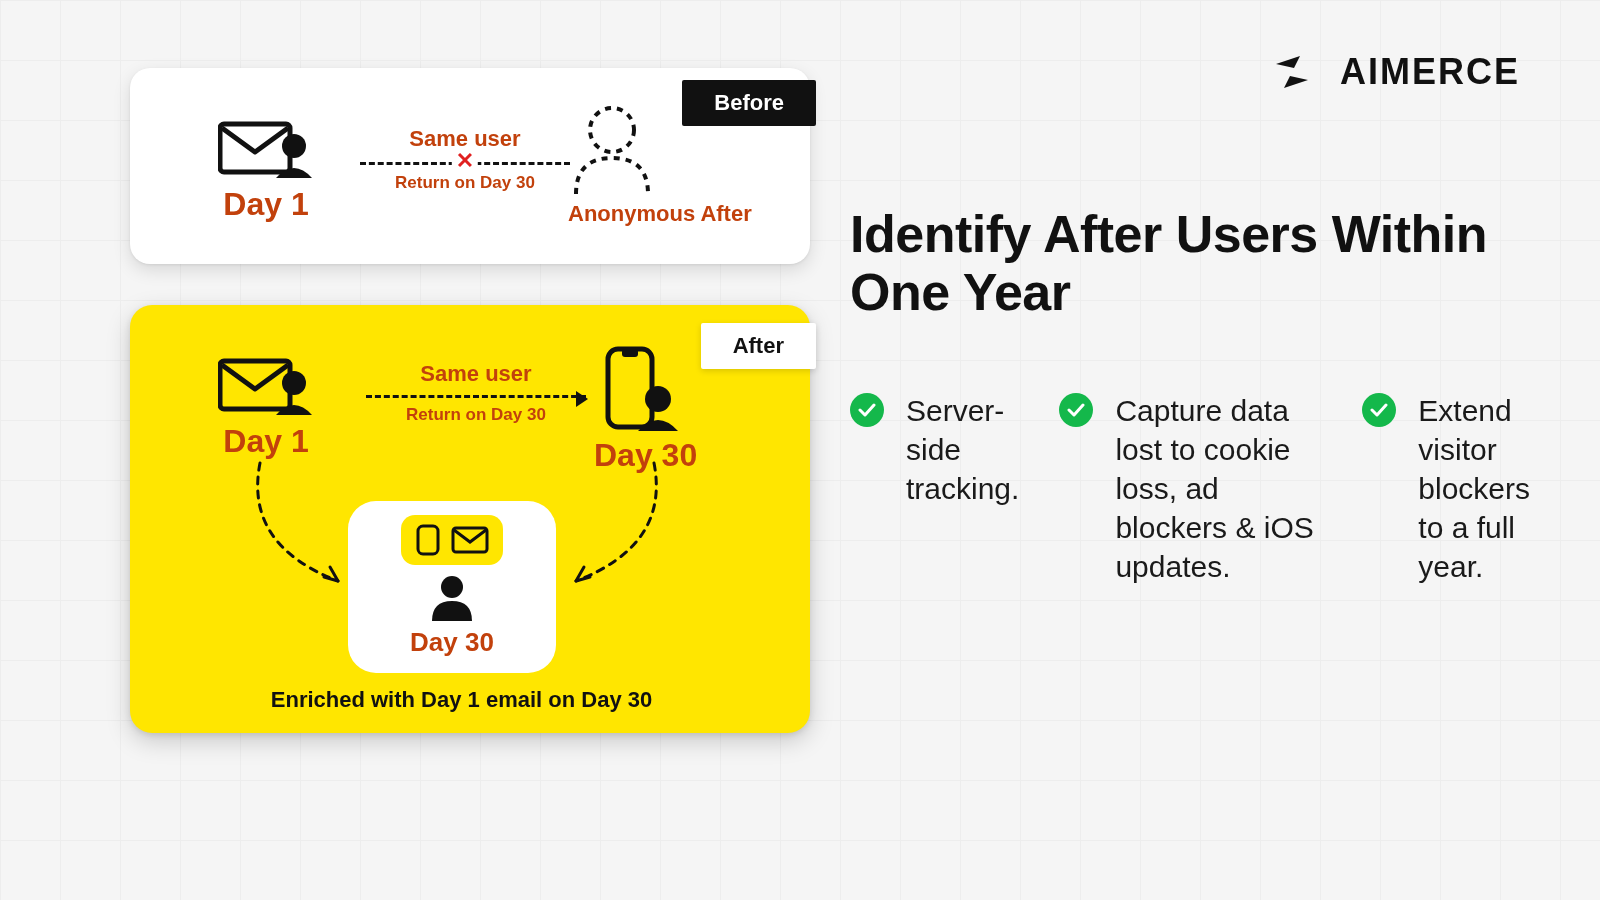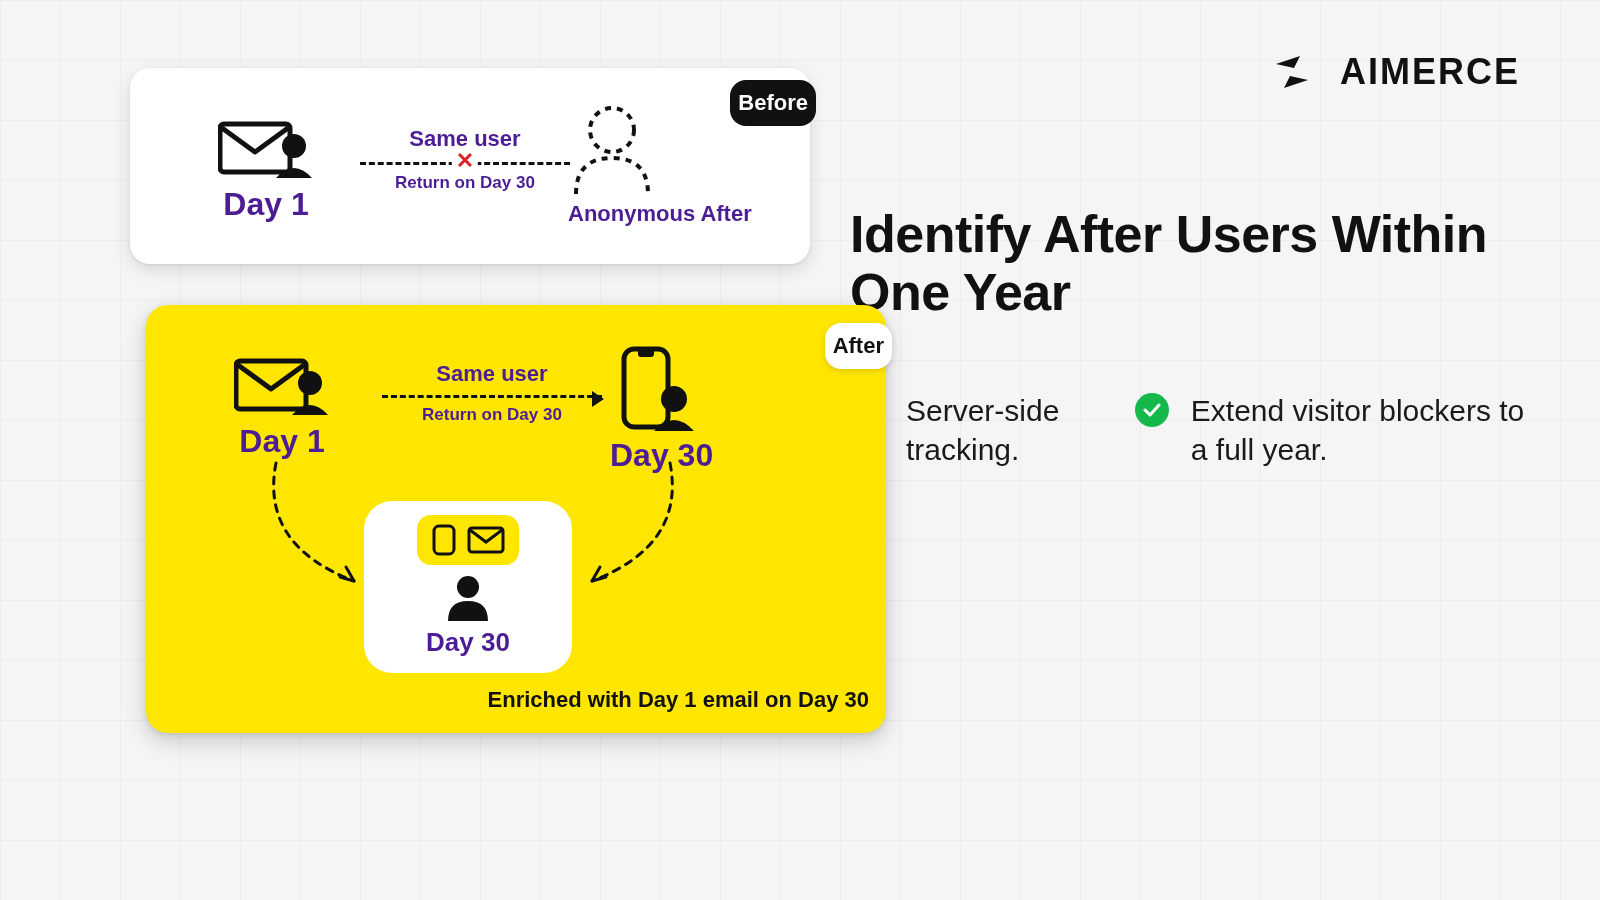--- a/index.html
+++ b/index.html
@@ -89,48 +89,47 @@
     width: 680px;
     height: 196px;
     background: #fff;
     border-radius: 20px;
     box-shadow: 0 6px 18px rgba(0,0,0,0.12), 0 1px 3px rgba(0,0,0,0.08);
   }
   .after-panel {
     position: absolute;
     top: 305px;
     left: 130px;
-    width: 740px;
+    width: 680px;
     height: 428px;
     background: #ffe600;
     border-radius: 22px;
     box-shadow: 0 8px 24px rgba(0,0,0,0.18), 0 2px 6px rgba(0,0,0,0.10);
-    margin-left: 16px;
   }
   .tag {
     position: absolute;
     right: -6px;
-    padding: 10px 8px;
+    padding: 10px 32px;
     font-size: 22px;
     font-weight: 700;
-    border-radius: 16px;
+    border-radius: 2px;
   }
   .before-panel .tag {
     top: 12px;
     background: #111;
     color: #fff;
   }
   .after-panel .tag {
     top: 18px;
     background: #fff;
     color: #111;
     box-shadow: 0 2px 6px rgba(0,0,0,0.15);
   }
 
-  .label { font-weight: 800; color: #4c1d95; }
+  .label { font-weight: 800; color: #c2410c; }
   .label-lg { font-size: 32px; }
   .label-md { font-size: 22px; }
   .label-sm { font-size: 17px; }
 
   
   .bp-day1 { position: absolute; left: 88px; top: 48px; text-align: center; }
   .bp-anon { position: absolute; left: 438px; top: 34px; text-align: center; }
   .bp-mid  { position: absolute; left: 230px; top: 58px; width: 210px; text-align: center; }
   .bp-mid .dashline { margin: 10px 0 6px; }
   .bp-mid .x { color: #e02020; font-size: 22px; font-weight: 900; display:inline-block; background:#fff; padding:0 4px;}
@@ -169,21 +168,21 @@
     border-radius: 14px;
     padding: 8px 14px;
     display: flex;
     gap: 10px;
     align-items: center;
   }
   .ap-caption {
     position: absolute;
     bottom: 20px;
     left: 0; right: 17px;
-    text-align: right;
+    text-align: center;
     font-size: 22px;
     font-weight: 800;
     color: #111;
   }
 
   
   .curve {
     position: absolute;
     stroke: #111;
     stroke-width: 3;
@@ -218,20 +217,28 @@
             </svg>
         </span>
         <span class="bullet-text">Server-side tracking.</span>
       </div>
       <div class="bullet">
         <span class="check">
           <svg width="18" height="14" viewBox="0 0 18 14">
               <path d="M2 7 L7 12 L16 2" stroke="#fff" stroke-width="3" fill="none" stroke-linecap="round" stroke-linejoin="round"></path>
             </svg>
         </span>
+        <span class="bullet-text">Capture data lost to cookie loss, ad blockers &amp; iOS updates.</span>
+      </div>
+      <div class="bullet">
+        <span class="check">
+          <svg width="18" height="14" viewBox="0 0 18 14">
+              <path d="M2 7 L7 12 L16 2" stroke="#fff" stroke-width="3" fill="none" stroke-linecap="round" stroke-linejoin="round"></path>
+            </svg>
+        </span>
         <span class="bullet-text">Extend visitor blockers to a full year.</span>
       </div>
     </div>
   </div>
 
   <div class="before-panel">
     <div class="tag">Before</div>
 
     <div class="bp-day1">
       <svg width="96" height="64" viewBox="0 0 96 64">

